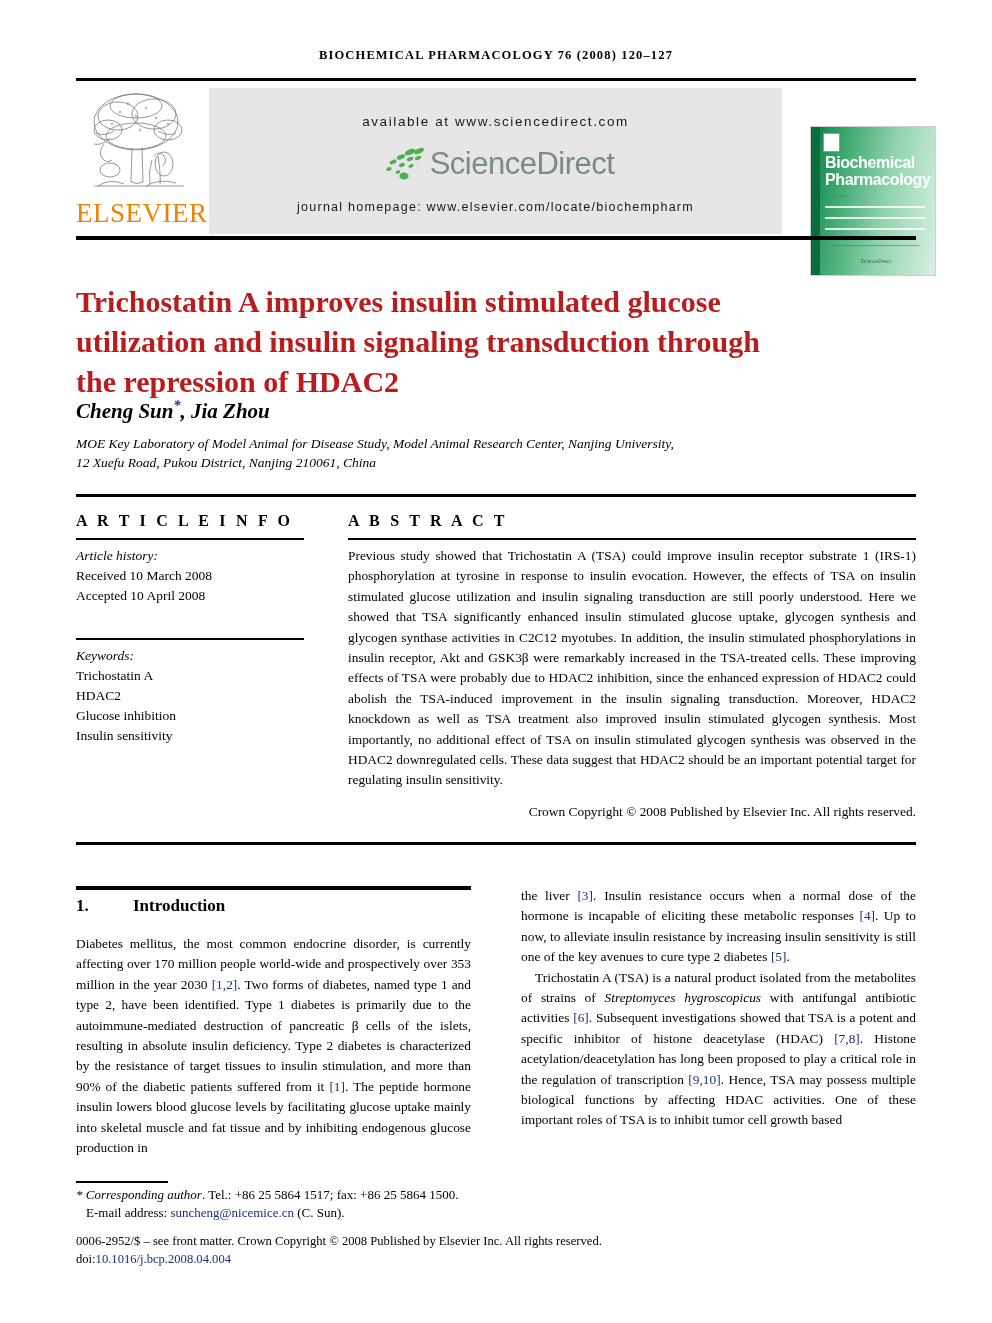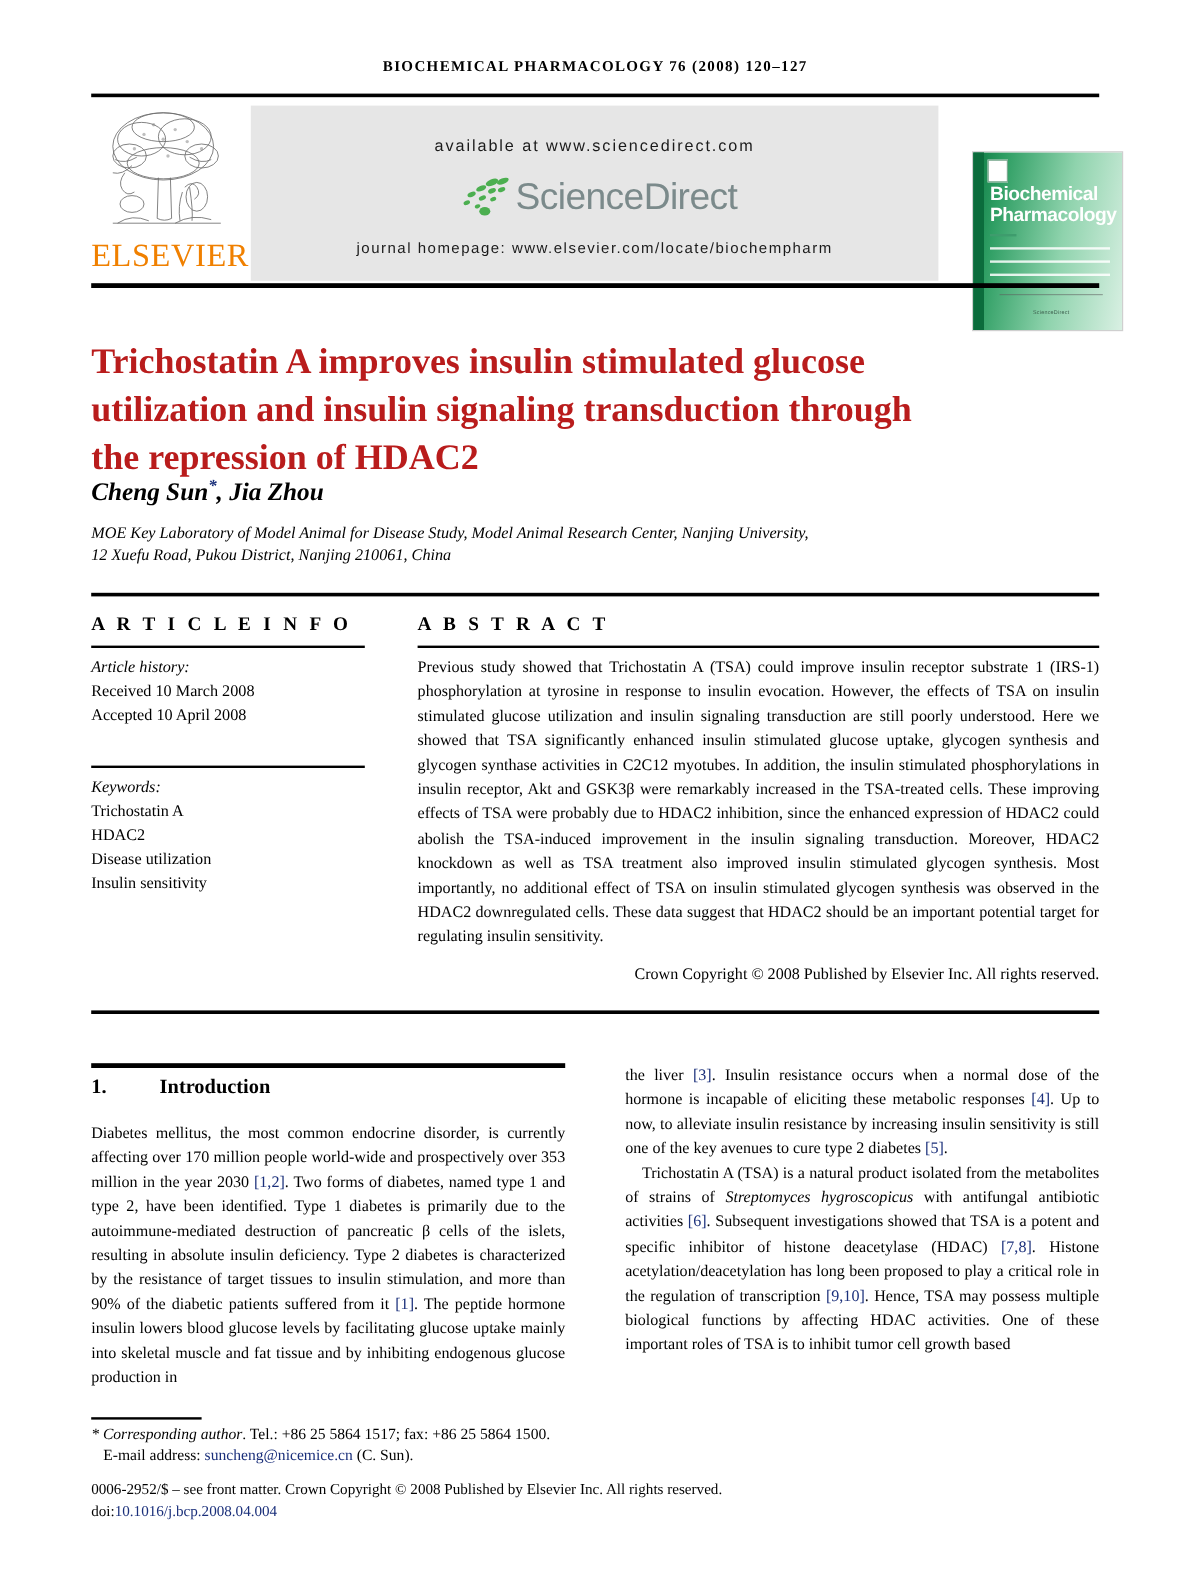--- a/index.html
+++ b/index.html
@@ -441,21 +441,21 @@
     <div>Received 10 March 2008</div>
     <div>Accepted 10 April 2008</div>
   </div>
 
   <div class="hair" id="hair-kw"></div>
 
   <div class="info-col" id="keywords">
     <div class="lbl">Keywords:</div>
     <div>Trichostatin A</div>
     <div>HDAC2</div>
-    <div>Disease utilization</div>
+    <div>Glucose inhibition</div>
     <div>Insulin sensitivity</div>
   </div>
 
   <div class="abstract-col">Previous study showed that Trichostatin A (TSA) could improve insulin receptor substrate 1 (IRS-1) phosphorylation at tyrosine in response to insulin evocation. However, the effects of TSA on insulin stimulated glucose utilization and insulin signaling transduction are still poorly understood. Here we showed that TSA significantly enhanced insulin stimulated glucose uptake, glycogen synthesis and glycogen synthase activities in C2C12 myotubes. In addition, the insulin stimulated phosphorylations in insulin receptor, Akt and GSK3β were remarkably increased in the TSA-treated cells. These improving effects of TSA were probably due to HDAC2 inhibition, since the enhanced expression of HDAC2 could abolish the TSA-induced improvement in the insulin signaling transduction. Moreover, HDAC2 knockdown as well as TSA treatment also improved insulin stimulated glycogen synthesis. Most importantly, no additional effect of TSA on insulin stimulated glycogen synthesis was observed in the HDAC2 downregulated cells. These data suggest that HDAC2 should be an important potential target for regulating insulin sensitivity.</div>
   <div class="abstract-copy">Crown Copyright © 2008 Published by Elsevier Inc. All rights reserved.</div>
 
   <div class="rule-thick" id="rule-abs-bottom"></div>
 
   <div class="rule-thick" id="rule-body-top"></div>
   <div class="section-number">1.</div>

